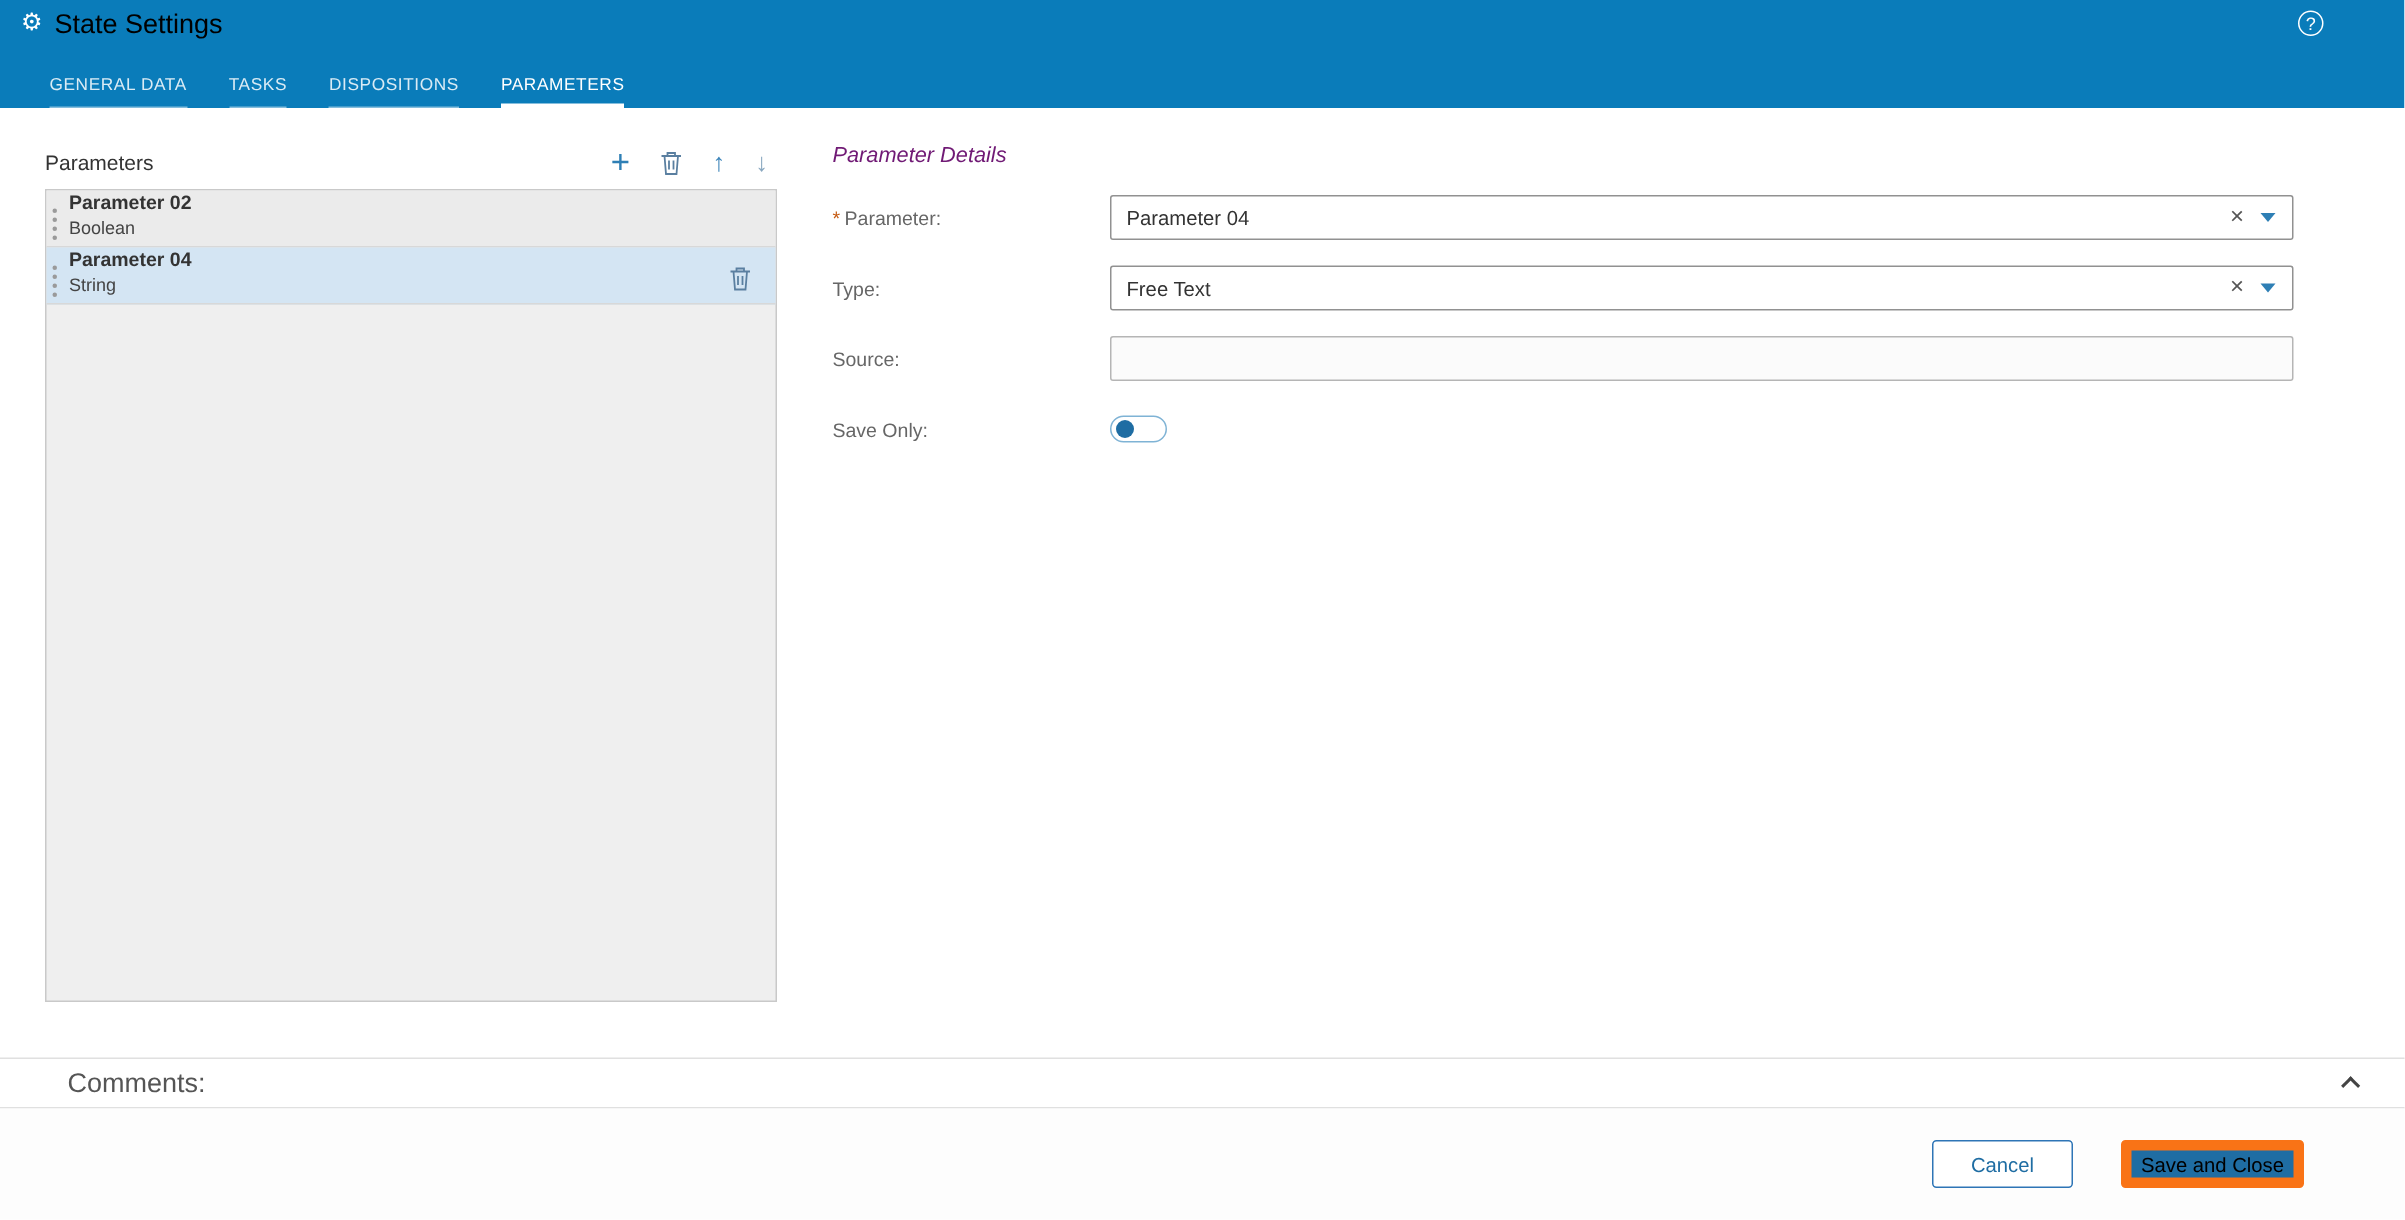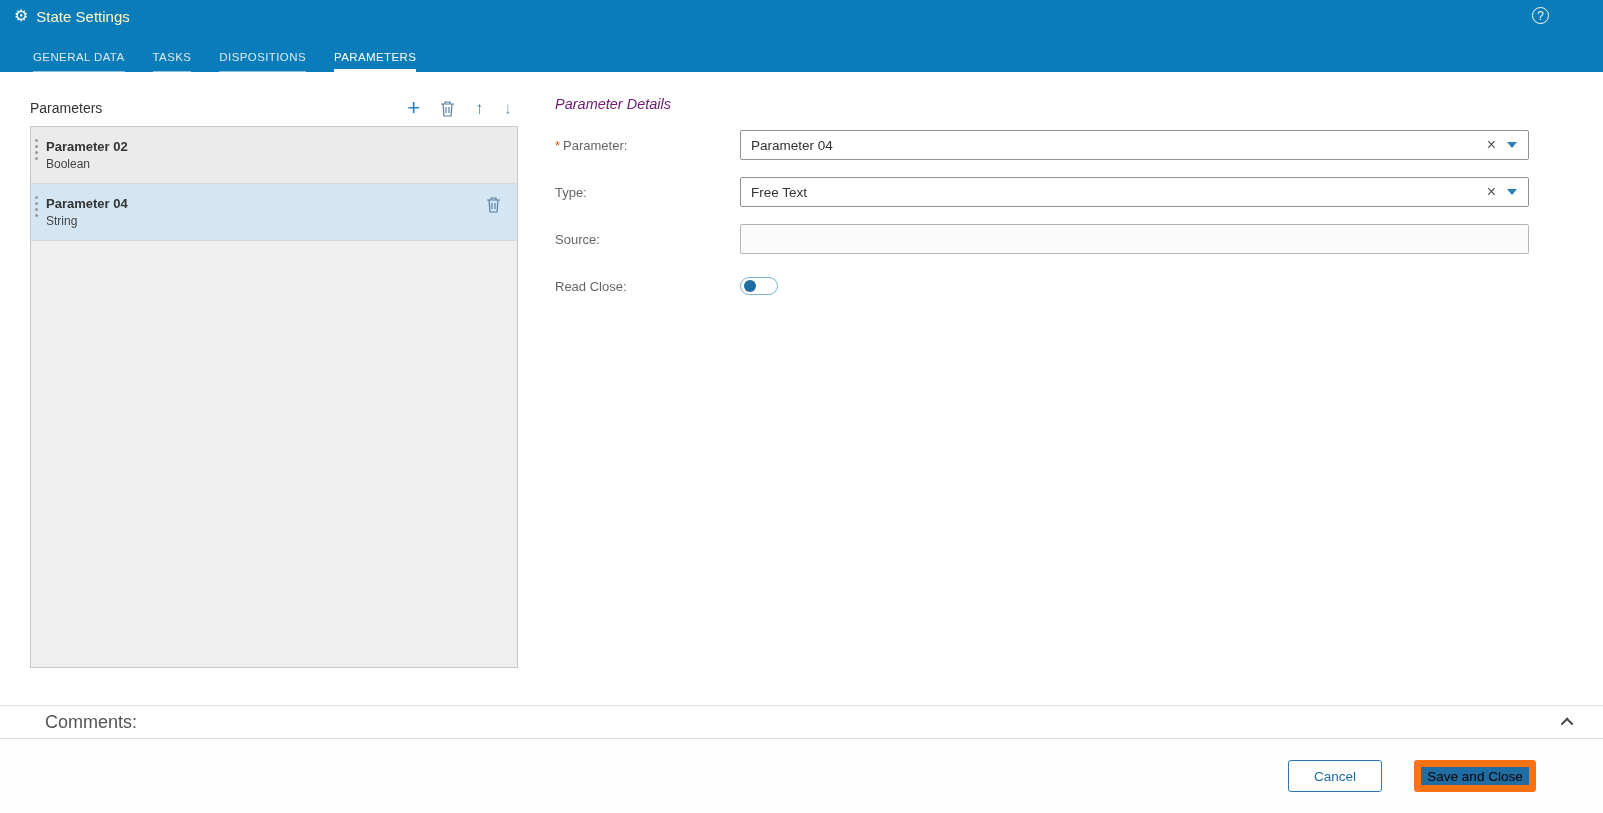--- a/index.html
+++ b/index.html
@@ -3,21 +3,21 @@
 <meta charset="utf-8">
 <style>
   * { margin:0; padding:0; box-sizing:border-box; }
   html,body { width:1603px; height:813px; overflow:hidden; background:#fff;
     font-family:"Liberation Sans", sans-serif; }
 
   
   .titlebar { background:#0a7cba; height:32px; display:flex; align-items:center;
     padding-left:14px; position:relative; }
   .gear { color:#fff; font-size:16px; margin-right:8px; line-height:1; }
-  .app-title { color:#fef9c3; font-size:15px; }
+  .app-title { color:#000000; font-size:18px; }
   .help-btn { position:absolute; right:54px; top:7px; width:17px; height:17px;
     border:1.5px solid #fff; border-radius:50%; color:#fff; font-size:12px;
     display:flex; align-items:center; justify-content:center; cursor:pointer; }
 
   .tabbar { background:#0a7cba; height:40px; display:flex; align-items:flex-end;
     padding-left:33px; gap:28px; }
   .tab { color:rgba(255,255,255,.85); font-size:11.5px; letter-spacing:.4px;
     padding-bottom:8px; border-bottom:1px solid rgba(255,255,255,.5); cursor:pointer; }
   .tab.active { color:#fff; border-bottom:3px solid #fff; padding-bottom:6px; }
 
@@ -27,21 +27,21 @@
     height:24px; margin-bottom:6px; }
   .panel-title { font-size:14px; color:#333; }
   .panel-tools { display:flex; align-items:center; gap:20px; padding-right:6px; }
   .tool { font-size:19px; line-height:1; cursor:pointer; }
   .tool-add { color:#2e7fb5; font-size:22px; font-weight:400; }
   .tool-up { color:#3d85ba; font-size:17px; }
   .tool-down { color:#8aa8c0; font-size:17px; }
   .trash-svg { width:15px; height:17px; display:block; }
 
   .list-box { border:1px solid #c9c9c9; background:#efefef; height:542px; }
-  .list-item { display:flex; align-items:center; height:57px;
+  .list-item { display:flex; height:38px;
     border-bottom:1px solid #d8d8d8; background:#ebebeb; position:relative; cursor:pointer; }
   .list-item.selected { background:#d4e5f3; }
   .drag-dots { width:3px; height:3px; margin-left:4px; background:#9a9a9a; border-radius:50%;
     box-shadow:0 6px 0 #9a9a9a, 0 12px 0 #9a9a9a, 0 18px 0 #9a9a9a; align-self:flex-start;
     margin-top:12px; flex:0 0 auto; }
   .item-text { padding-left:8px; }
   .item-name { font-size:13px; font-weight:bold; color:#333; margin-bottom:3px; }
   .item-type { font-size:12px; color:#444; }
   .item-trash { position:absolute; right:16px; top:12px; cursor:pointer; }
 
@@ -156,21 +156,21 @@
       <span class="caret"></span>
     </div>
   </div>
 
   <div class="form-row">
     <span class="f-label">Source:</span>
     <input class="text-input" type="text" value="" style="">
   </div>
 
   <div class="form-row">
-    <span class="f-label">Read Close:</span>
+    <span class="f-label">Save Only:</span>
     <span class="toggle">
         <span class="knob"></span>
       </span>
   </div>
 
 </div>
 
 <div class="comments">
   <span class="comments-label">Comments:</span>
   <span class="chev-up"></span>

